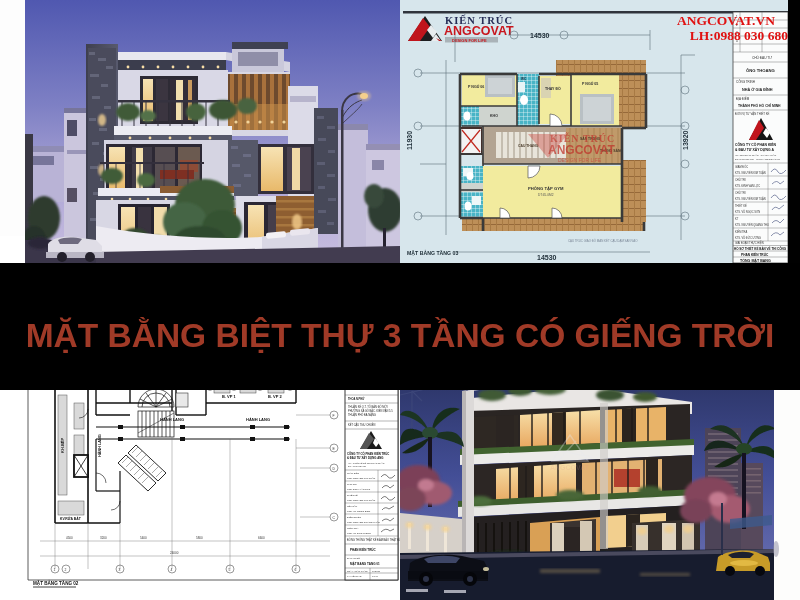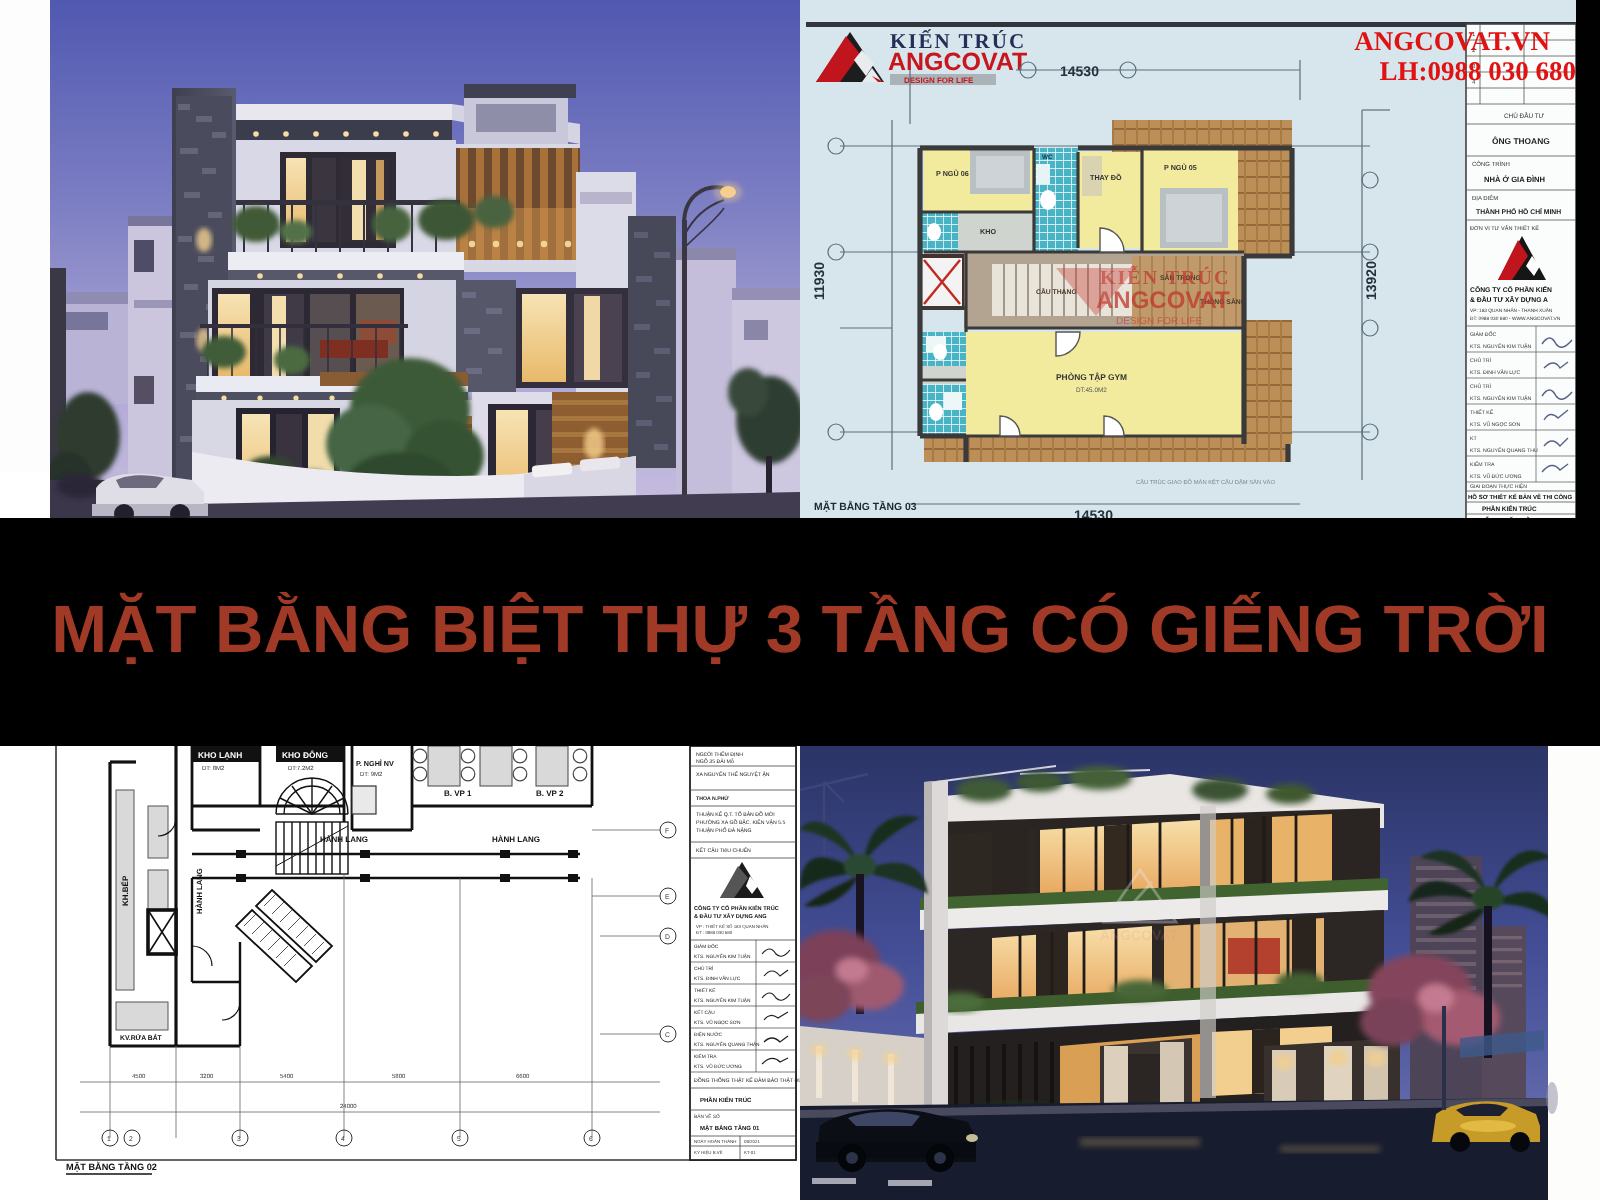--- a/index.html
+++ b/index.html
@@ -603,21 +603,21 @@
 <text x="340" y="261.5" font-size="3.6" font-weight="bold" fill="#111">TỖNG MẶT BẰNG</text>
 </g>
 
 <text x="375" y="25" text-anchor="end" font-family="Liberation Serif, serif" font-size="13.5" font-weight="bold" fill="#e01212">ANGCOVAT.VN</text>
 <text x="388" y="40" text-anchor="end" font-family="Liberation Serif, serif" font-size="13.5" font-weight="bold" fill="#e01212">LH:0988 030 680</text>
 
 <rect x="388" y="0" width="12" height="263" fill="#010101"></rect>
 </svg>
 </div>
 
-<div class="abs" style="left:0;top:259px;width:800px;height:111px;background:#000;z-index:5;">
+<div class="abs" style="left:0;top:279px;width:800px;height:111px;background:#000;z-index:5;">
 
   <div style="position:absolute;left:0;top:0;width:800px;height:108px;display:flex;align-items:center;justify-content:center;padding-top:5px;">
     <span style="color:#a03a27;font-weight:bold;font-size:33.5px;letter-spacing:0px;white-space:nowrap;">MẶT BẰNG BIỆT THỰ 3 TẦNG CÓ GIẾNG TRỜI</span>
   </div>
 </div>
 
 <div class="abs" style="left:0;top:373px;width:400px;height:227px;">
 <svg id="bl" width="400" height="227" viewBox="0 0 400 227" xmlns="http://www.w3.org/2000/svg">
 
 <rect width="400" height="227" fill="#ffffff"></rect>

